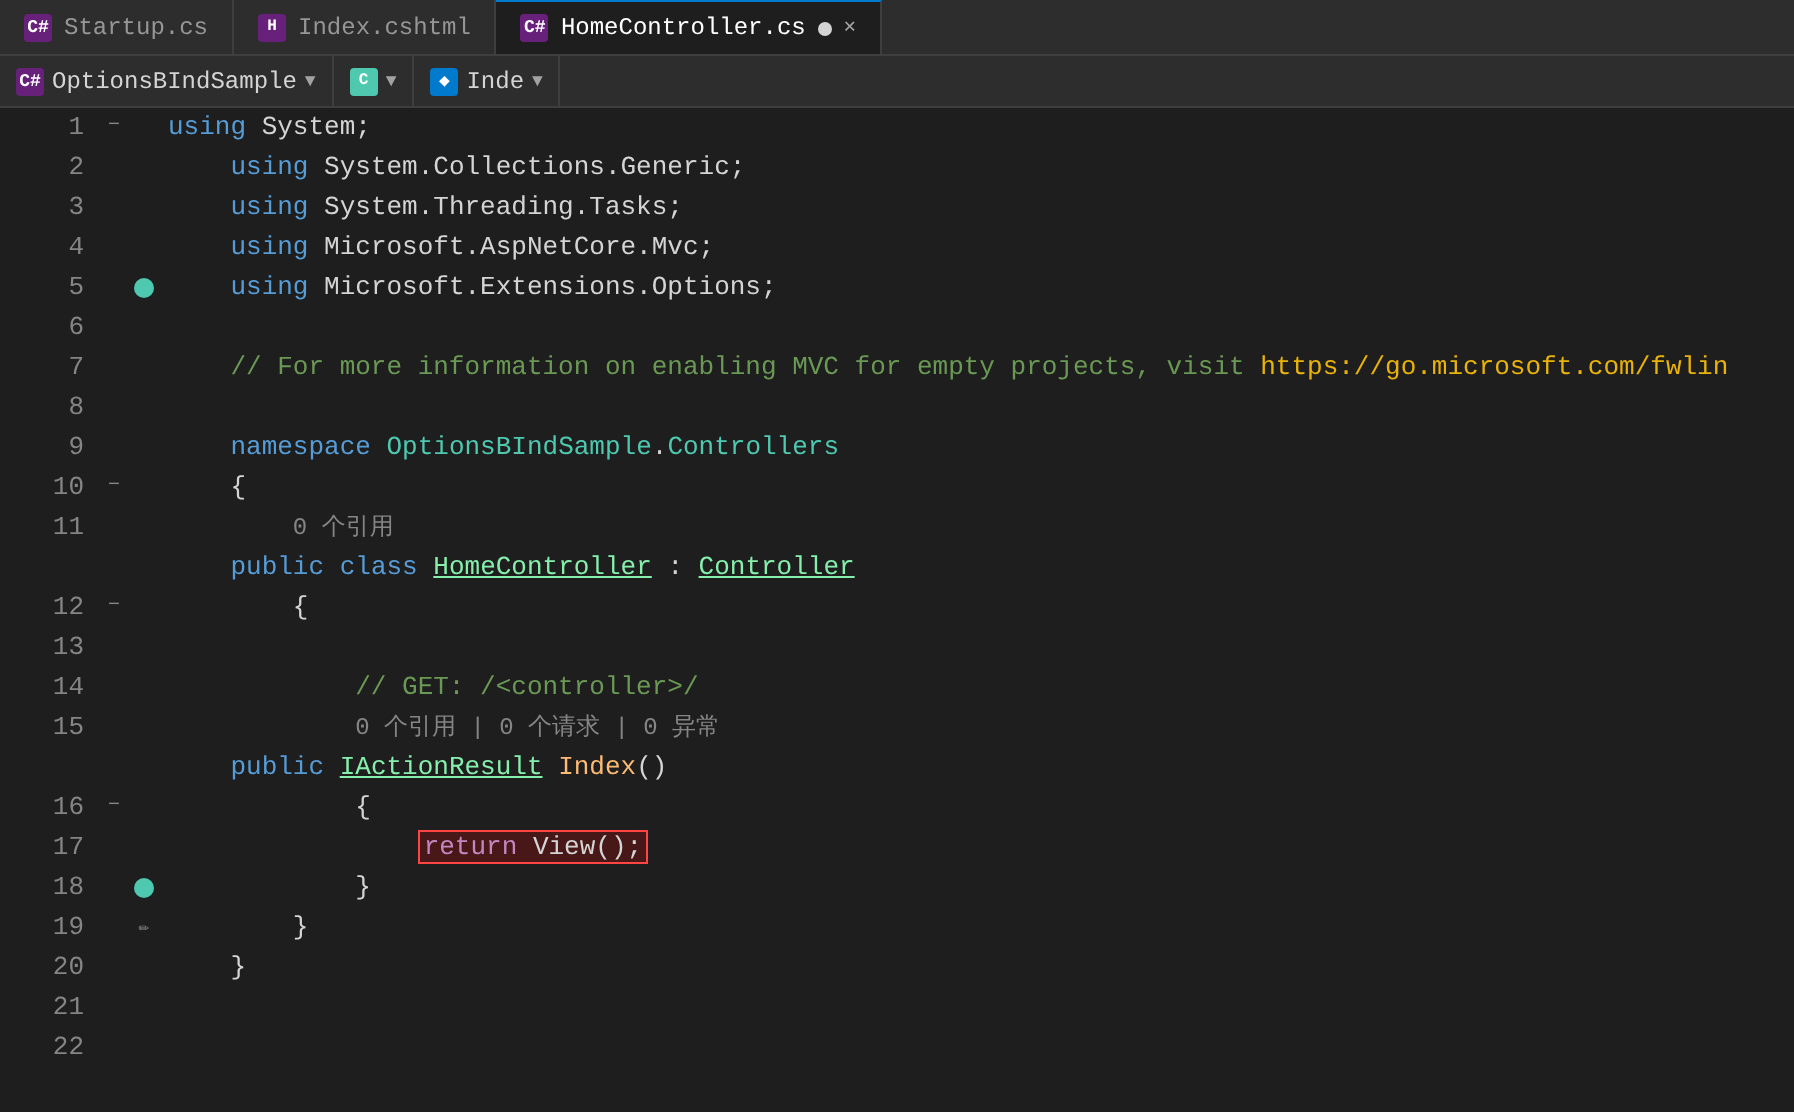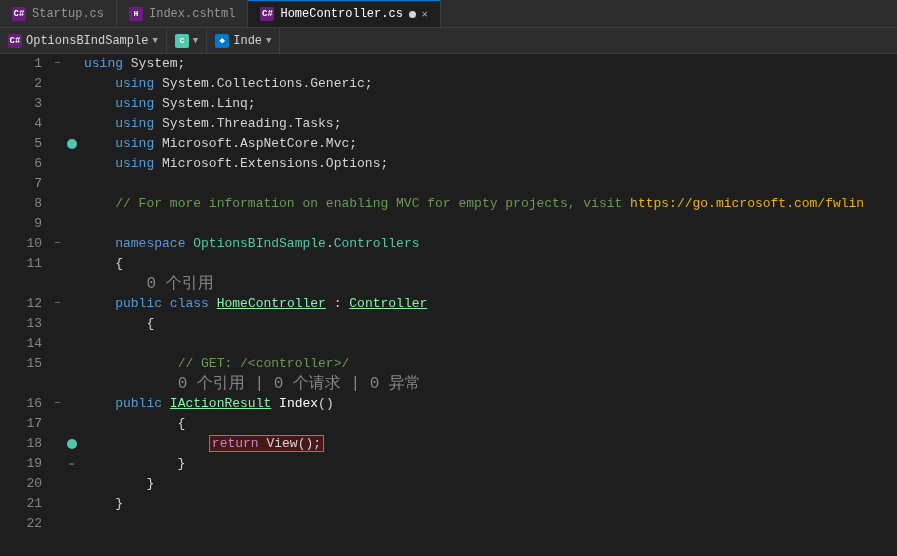--- a/index.html
+++ b/index.html
@@ -206,23 +206,23 @@
       white-space: pre;
       font-size: 13px;
     }
 
     
     .kw { color: #569cd6; text-align: center; }         
     .kw2 { color: #c586c0; }        
     .type { color: #86efac; text-decoration: underline; }     
     .comment { color: #6a9955; }    
     .link { color: #eab308; }        
-    .method { color: #ffffff; margin-top: 44px; }     
+    .method { color: #fdba74; margin-top: 44px; }     
     .ns { color: #4ec9b0; }      
-    .codeLens { color: #858585; font-size: 16px; }
+    .codeLens { color: #858585; font-size: 12px; }
 
     .return-highlight {
       background: #ff000030;
       border: 1px solid #ff4444;
       display: inline;
       padding: 0 2px;
       margin-top: 44px;
     }
 
     
@@ -352,21 +352,20 @@
         <div class="bp-pencil">✏</div>
       </div>
     <div class="bp-line"></div>
     <div class="bp-line"></div>
     <div class="bp-line"></div>
   </div>
 
   <div class="code-content">
     <div class="code-line"><span class="kw">using</span> System;</div>
     <div class="code-line">    <span class="kw">using</span> System.Collections.Generic;</div>
-    <div class="code-line">    <span class="kw">using</span> System.Linq;</div>
     <div class="code-line">    <span class="kw">using</span> System.Threading.Tasks;</div>
     <div class="code-line">    <span class="kw">using</span> Microsoft.AspNetCore.Mvc;</div>
     <div class="code-line">    <span class="kw">using</span> Microsoft.Extensions.Options;</div>
     <div class="code-line"></div>
     <div class="code-line">    <span class="comment">// For more information on enabling MVC for empty projects, visit <span class="link">https://go.microsoft.com/fwlin</span></span></div>
     <div class="code-line"></div>
     <div class="code-line">    <span class="kw">namespace</span> <span class="ns">OptionsBIndSample</span>.<span class="ns">Controllers</span></div>
     <div class="code-line">    {</div>
     <div class="code-line">        <span class="codeLens">0 个引用</span></div>
     <div class="code-line">    <span class="kw">public</span> <span class="kw">class</span> <span class="type">HomeController</span> : <span class="type">Controller</span></div>

